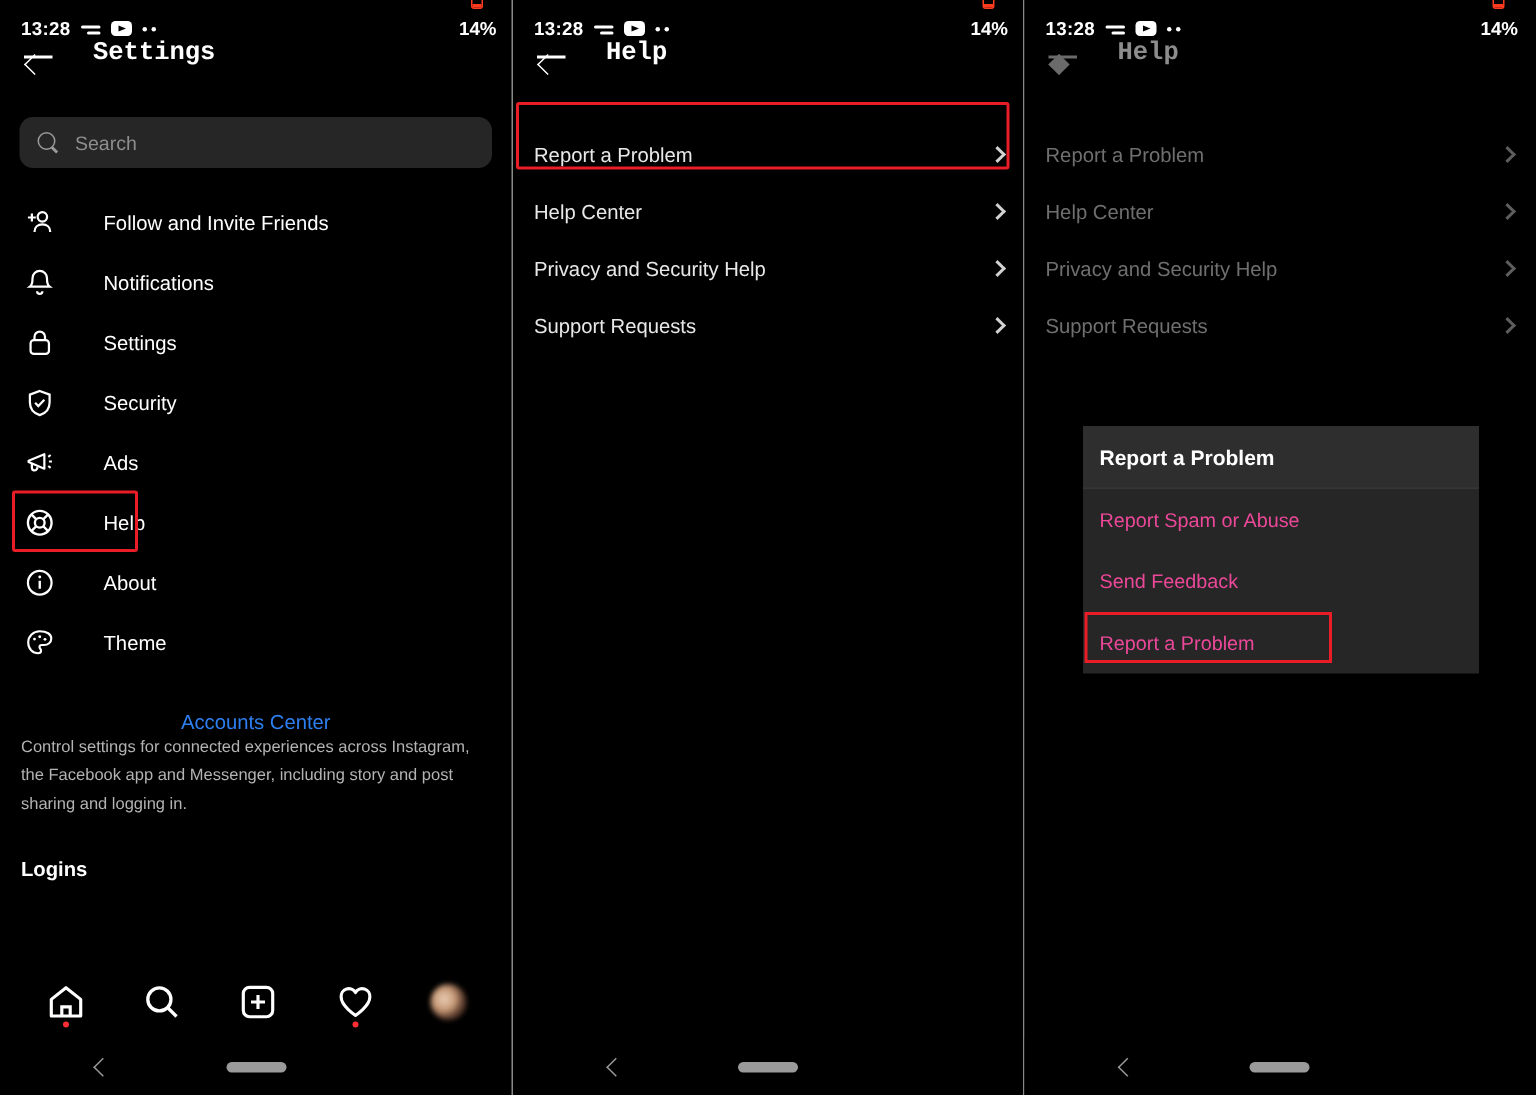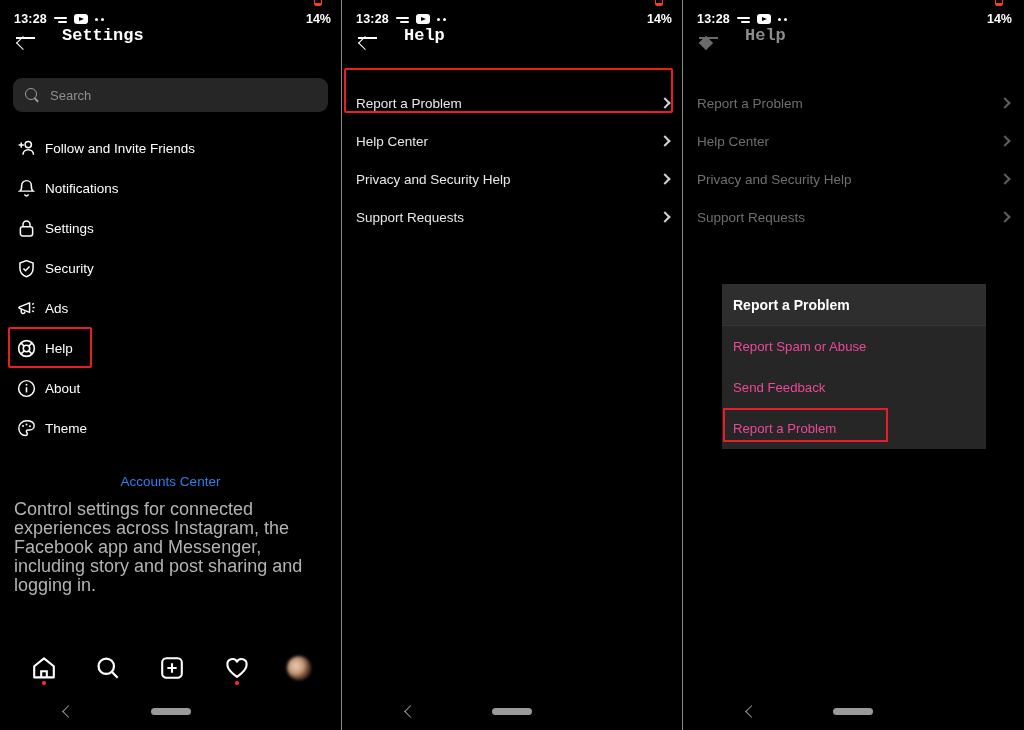--- a/index.html
+++ b/index.html
@@ -85,35 +85,35 @@
   }
   .mag:after {
     content: ""; position: absolute; width: 5px; height: 1.5px; background: #9a9a9a;
     left: 9px; top: 11px; transform: rotate(45deg);
   }
 
   
   .settings-list { padding: 16px 0 0 0; }
   .srow {
     display: flex; align-items: center; height: 40px;
-    padding: 0 16px; gap: 8px; cursor: pointer; position: relative;
+    padding: 0 16px; gap: 32px; cursor: pointer; position: relative;
   }
   .srow .lbl { color: #fff; font-size: 13.5px; }
   .srow .ico { width: 21px; height: 21px; flex: none; color: #fff; }
   .srow .ico svg { display: block; }
   .srow.hl { }
   .hlbox {
     position: absolute; border: 2px solid #e81d27; border-radius: 2px;
     pointer-events: none;
   }
 
   
   .acwrap { padding: 26px 14px 0 14px; }
   .ac-link { color: #2d7ff0; font-size: 13.5px; cursor: pointer; text-align: center; }
-  .ac-desc { color: #b3b3b3; font-size: 18px; line-height: 19px; margin-top: 11px; }
+  .ac-desc { color: #b3b3b3; font-size: 11px; line-height: 19px; }
   .ac-logins { color: #fff; font-size: 13.5px; font-weight: bold; margin-top: 26px; }
 
   
   .botnav {
     position: absolute; left: 0; right: 0; bottom: 38px; height: 48px;
     display: flex; align-items: center; justify-content: space-around;
     background: #000; padding: 0 12px;
   }
   .nav-ic { position: relative; width: 28px; height: 28px; cursor: pointer; color: #fff; }
   .nav-dot {
@@ -297,20 +297,21 @@
               <circle cx="16" cy="9.4" r="1.1" fill="#fff"></circle>
             </svg>
           </span>
         <span class="lbl">Theme</span>
       </div>
     </div>
 
     <div class="acwrap">
       <div class="ac-link">Accounts Center</div>
       <div class="ac-desc">Control settings for connected experiences across Instagram, the Facebook app and Messenger, including story and post sharing and logging in.</div>
+      <div class="ac-logins">Logins</div>
     </div>
 
     <div class="botnav">
       <div class="nav-ic">
         <svg width="28" height="28" viewBox="0 0 24 24">
             <path d="M3.6 10.5L12 3.8l8.4 6.7V20H3.6z" fill="none" stroke="#fff" stroke-width="1.8" stroke-linejoin="round"></path>
             <path d="M9.6 20v-5.2h4.8V20" fill="none" stroke="#fff" stroke-width="1.8"></path>
           </svg>
         <span class="nav-dot"></span>
       </div>

